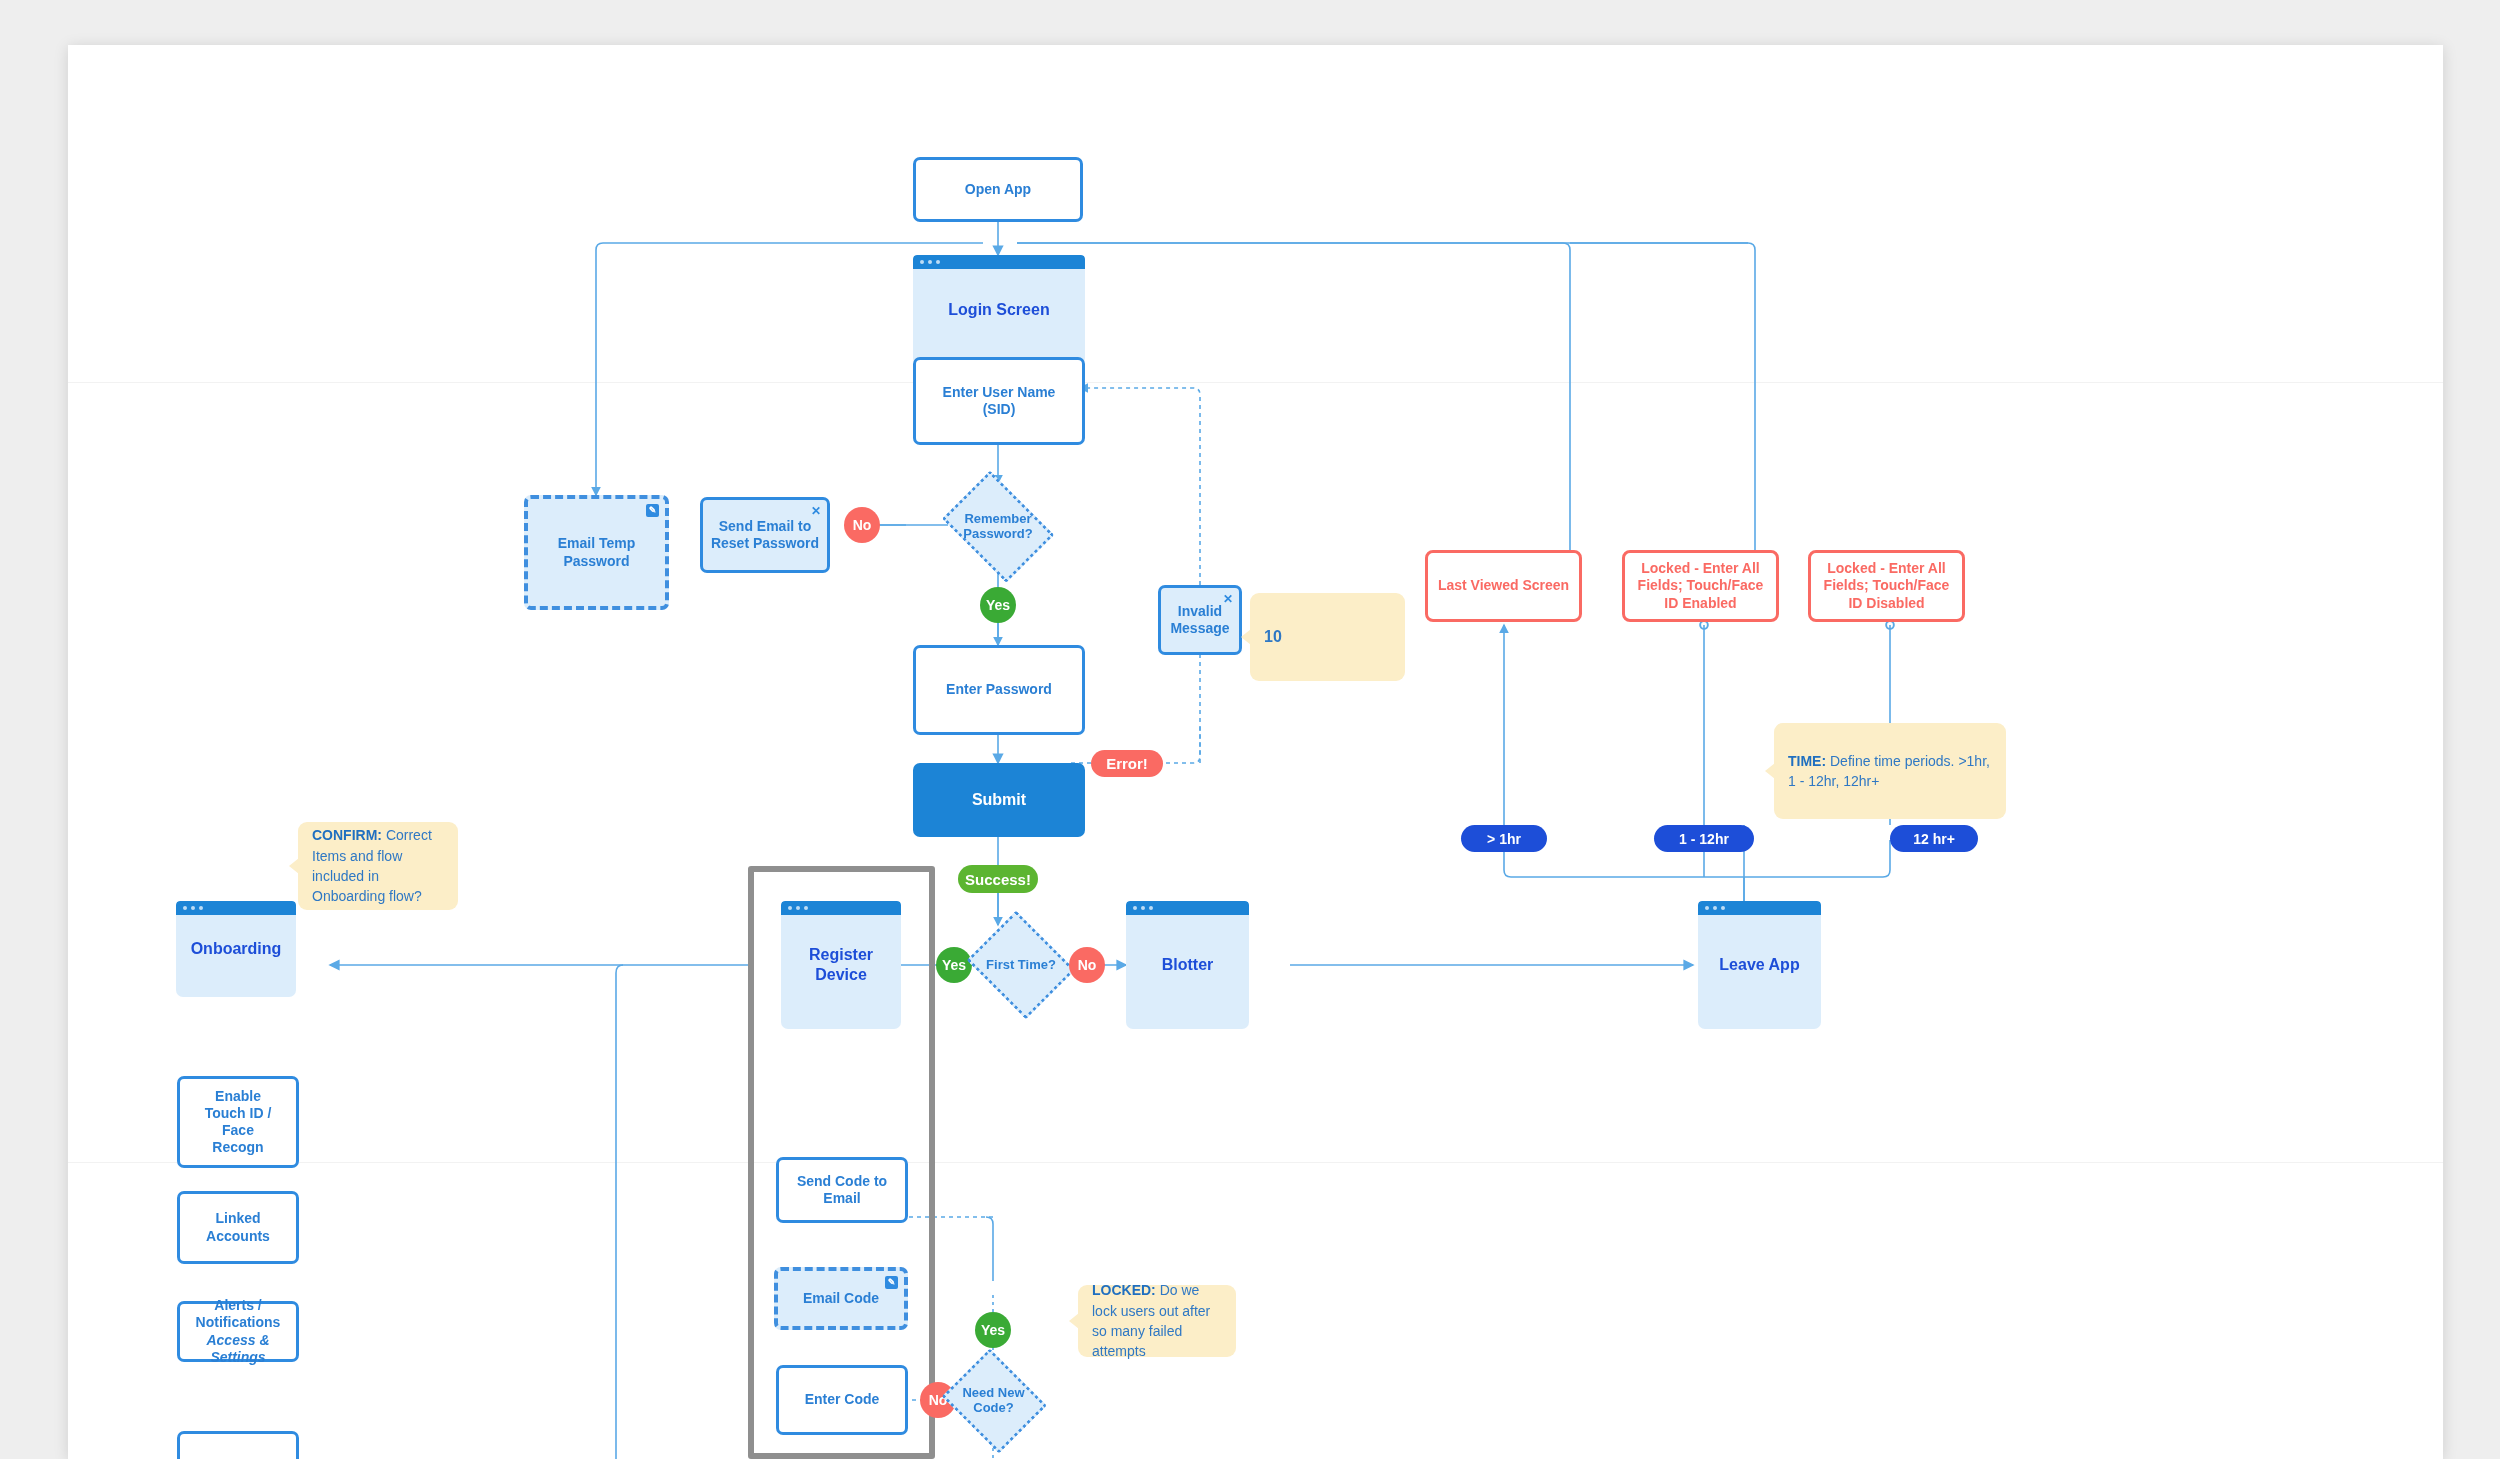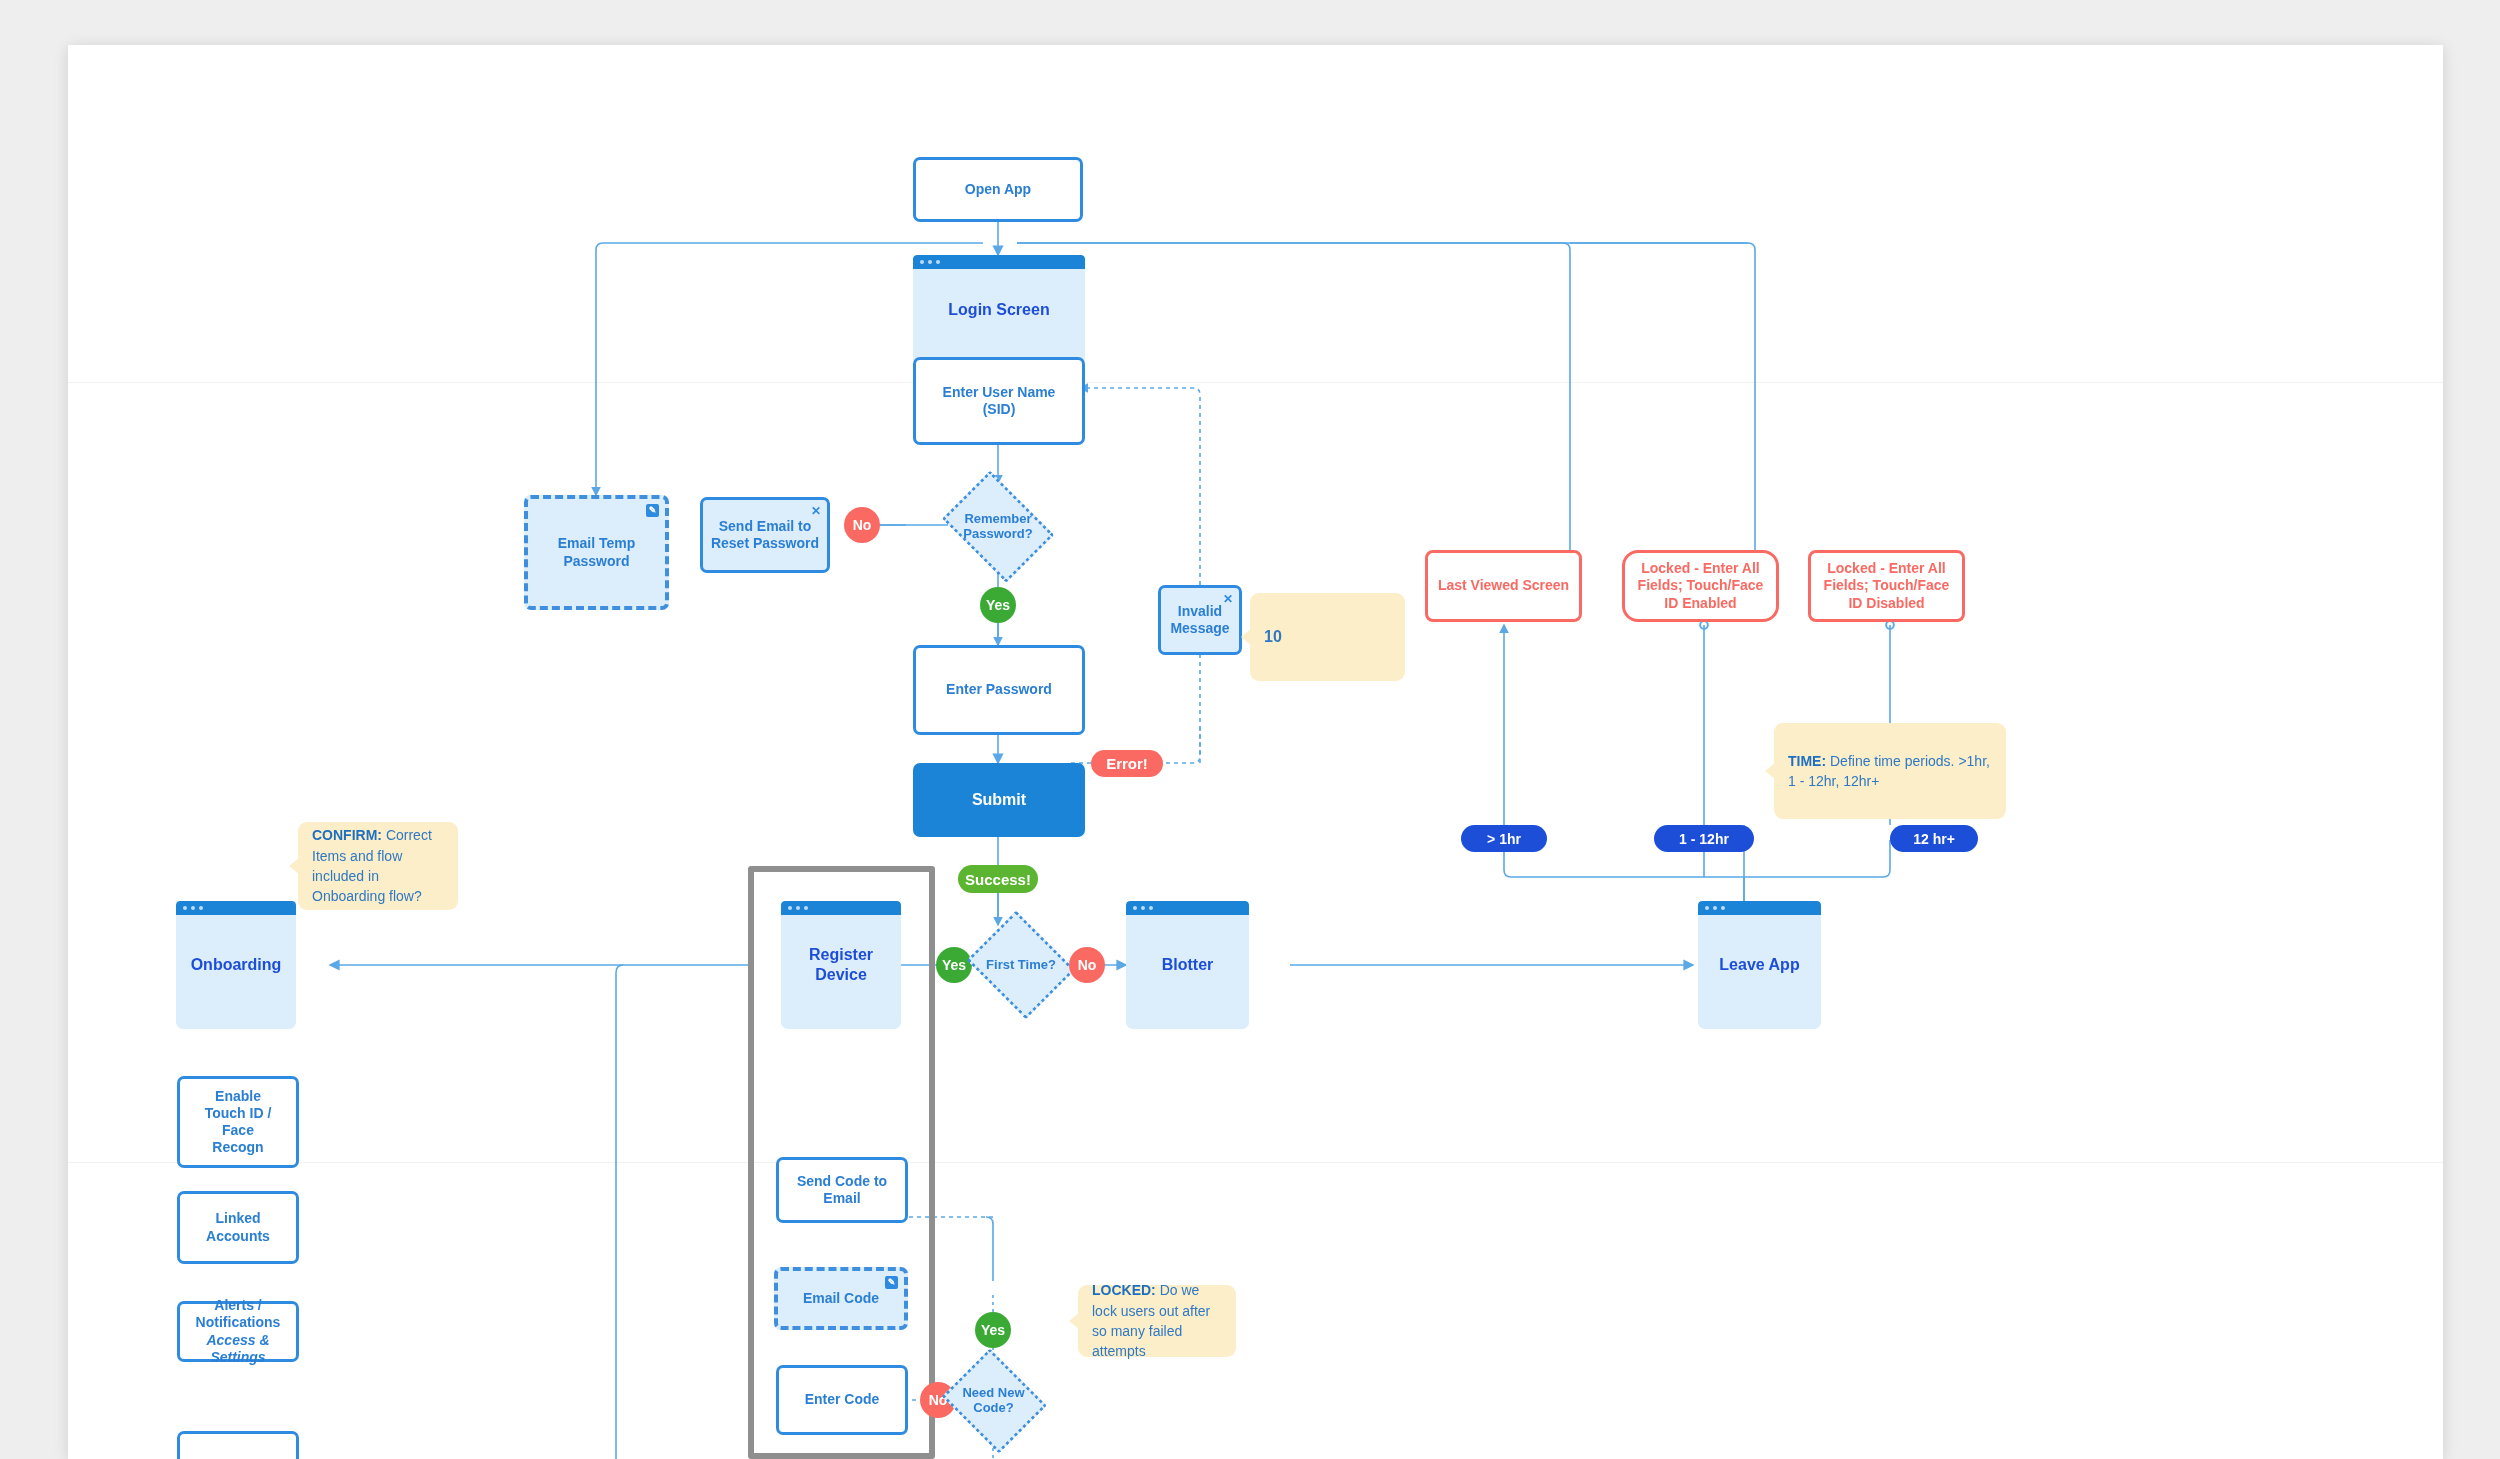--- a/index.html
+++ b/index.html
@@ -363,21 +363,21 @@
     </div>
 
     <div class="node rect-solid" style="left:845px; top:718px; width:172px; height:74px;">
       <span>Submit</span>
     </div>
 
     <div class="node rect-red" style="left:1357px; top:505px; width:157px; height:72px;">
       <span>Last Viewed Screen</span>
     </div>
 
-    <div class="node rect-red" style="left:1554px; top:505px; width:157px; height:72px;border-radius:16px;">
+    <div class="node rect-red" style="left:1554px; top:505px; width:157px; height:72px;">
       <span>Locked - Enter All Fields; Touch/Face ID Enabled</span>
     </div>
 
     <div class="node rect-red" style="left:1740px; top:505px; width:157px; height:72px;">
       <span>Locked - Enter All Fields; Touch/Face ID Disabled</span>
     </div>
 
     <div class="note" style="left:1706px; top:678px; width:232px; height:96px;">
       <span class="tail"></span>
       <span>
@@ -406,21 +406,21 @@
     <div class="pill redlong" style="left:1023px; top:705px; width:72px; height:27px;">
       <span>Error!</span>
     </div>
 
     <div class="pill greenlong" style="left:890px; top:780px; width:80px; height:28px;">
       <span>Success!</span>
     </div>
 
     <div class="group-frame" style="left:680px; top:821px; width:187px; height:593px;"></div>
 
-    <div class="node window" style="left:108px; top:856px; width:120px; height:128px;">
+    <div class="node window" style="left:108px; top:856px; width:120px; height:96px;">
       <div class="titlebar">
         <span class="dot"></span>
         <span class="dot"></span>
         <span class="dot"></span>
       </div>
       <span class="wlabel">Onboarding</span>
     </div>
 
     <div class="note" style="left:230px; top:777px; width:160px; height:88px;">
       <span class="tail"></span>

